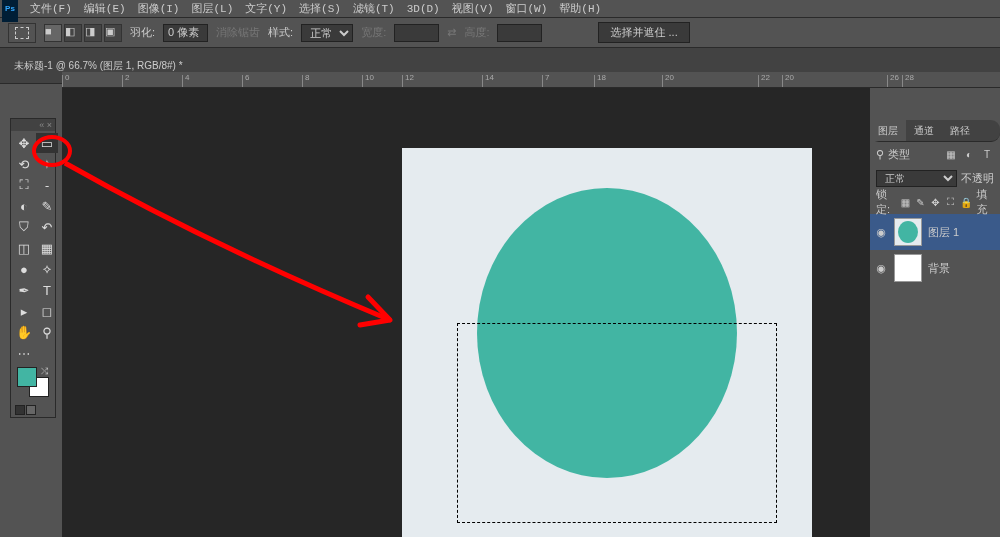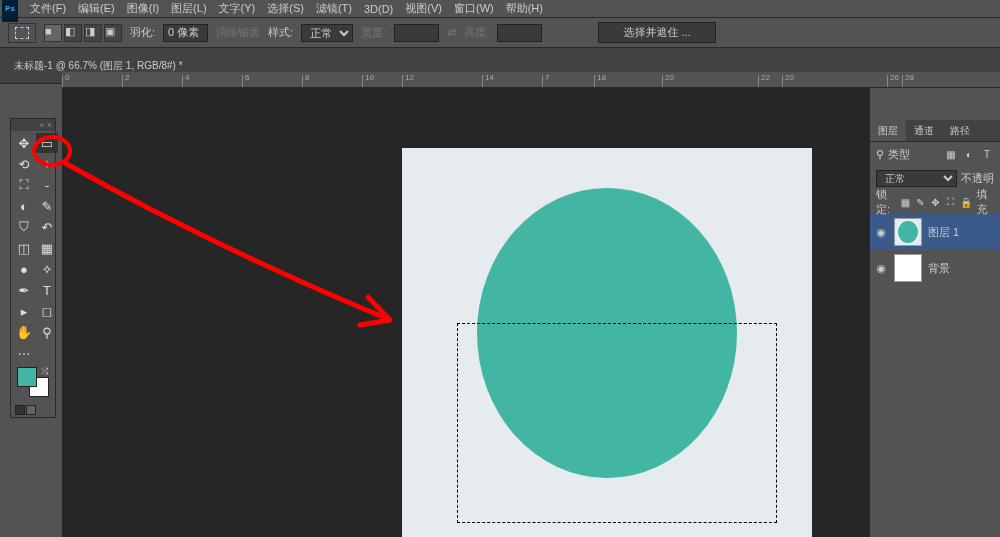--- a/index.html
+++ b/index.html
@@ -1,33 +1,33 @@
 <!DOCTYPE html>
 <html><head>
   <meta charset="utf-8">
   <style>
     * { margin: 0; padding: 0; box-sizing: border-box; font-family: "Microsoft YaHei", sans-serif; }
     body { width: 1000px; height: 537px; background: #535353; overflow: hidden; color: #ccc; font-size: 11px; position: relative; }
     
     
     .menubar { background: #535353; height: 18px; display: flex; align-items: center; padding-left: 2px; border-bottom: 1px solid #2a2a2a; }
     .menubar .ps-icon { width: 16px; height: 27px; background: #001e36; color: #31a8ff; font-size: 8px; font-weight: bold; display: flex; align-items: center; justify-content: center; margin-right: 6px; }
-    .menubar .menu-item { padding: 2px 6px; cursor: pointer; }
+    .menubar .menu-item { padding: 2px 6px; cursor: pointer; font-family: Liberation Mono, monospace; }
     
     
     .optionsbar { background: #535353; height: 30px; display: flex; align-items: center; padding-left: 8px; border-bottom: 1px solid #2a2a2a; gap: 8px; }
     .tool-preset { width: 28px; height: 20px; border: 1px solid #333; display: flex; align-items: center; justify-content: center; position: relative; }
     .tool-preset::after { content: ""; width: 12px; height: 10px; border: 1px dashed #ccc; }
     .sel-mode { display: flex; gap: 2px; }
     .sel-mode-btn { width: 18px; height: 18px; border: 1px solid #333; background: #444; cursor: pointer; }
     .sel-mode-btn.active { background: #666; }
     .opt-label { color: #ccc; }
     .opt-input { width: 45px; height: 18px; background: #3a3a3a; border: 1px solid #222; color: #ccc; padding: 0 4px; font-size: 11px; }
     .opt-select { height: 18px; background: #3a3a3a; border: 1px solid #222; color: #ccc; padding: 0 4px; font-size: 11px; }
-    .opt-btn-text { padding: 2px 24px; background: #3a3a3a; border: 1px solid #222; cursor: pointer; }
+    .opt-btn-text { padding: 2px 11px; background: #3a3a3a; border: 1px solid #222; cursor: pointer; }
     .opt-disabled { color: #777; }
     
     
     .tabbar { background: #424242; height: 36px; display: flex; align-items: center; padding-left: 4px; border-bottom: 1px solid #2a2a2a; }
     .doc-tab { padding: 3px 10px; font-size: 10px; color: #ccc; }
     
     
     .ruler-h { position: absolute; top: 72px; left: 62px; right: 0; height: 16px; background: #535353; border-bottom: 1px solid #2a2a2a; display: flex; font-size: 8px; color: #aaa; }
     .ruler-h .tick { position: absolute; border-left: 1px solid #888; height: 6px; bottom: 0; }
     .ruler-h .tick.major { height: 12px; }
@@ -50,21 +50,21 @@
     .canvas-area { position: absolute; top: 88px; left: 62px; right: 130px; bottom: 0; background: #262626; overflow: hidden; }
     .artboard { position: absolute; top: 60px; left: 340px; width: 410px; height: 450px; background: #e5ebef; }
     .ellipse { position: absolute; top: 40px; left: 75px; width: 260px; height: 290px; background: #42b5a3; border-radius: 50%; }
     .marquee { position: absolute; top: 175px; left: 55px; width: 320px; height: 200px; border: 1px dashed #000; background: transparent; }
     
     
     .annotation { position: absolute; top: 125px; left: 30px; width: 400px; height: 230px; pointer-events: none; z-index: 100; }
     
     
     .panels { position: absolute; top: 120px; right: 0; width: 130px; background: #535353; }
-    .panel-tabs { display: flex; height: 22px; background: #424242; border-bottom: 1px solid #2a2a2a; }
+    .panel-tabs { display: flex; height: 22px; background: #424242; border-bottom: 1px solid #2a2a2a; border-radius: 9px; }
     .panel-tab { padding: 4px 8px; font-size: 10px; cursor: pointer; }
     .panel-tab.active { background: #535353; }
     .panel-row { display: flex; align-items: center; padding: 3px 6px; gap: 4px; height: 24px; }
     .panel-row .icon-btn { width: 14px; height: 14px; display: inline-flex; align-items: center; justify-content: center; color: #ccc; font-size: 10px; }
     .layer-row { display: flex; align-items: center; padding: 3px 4px; gap: 6px; height: 36px; cursor: pointer; }
     .layer-row.selected { background: #3a5a8a; }
     .eye-icon { width: 14px; text-align: center; }
     .layer-thumb { width: 28px; height: 28px; border: 1px solid #999; background: #e5ebef; display: flex; align-items: center; justify-content: center; }
     .layer-thumb .oval { width: 20px; height: 22px; background: #42b5a3; border-radius: 50%; }
     .layer-thumb.white { background: #fff; }

